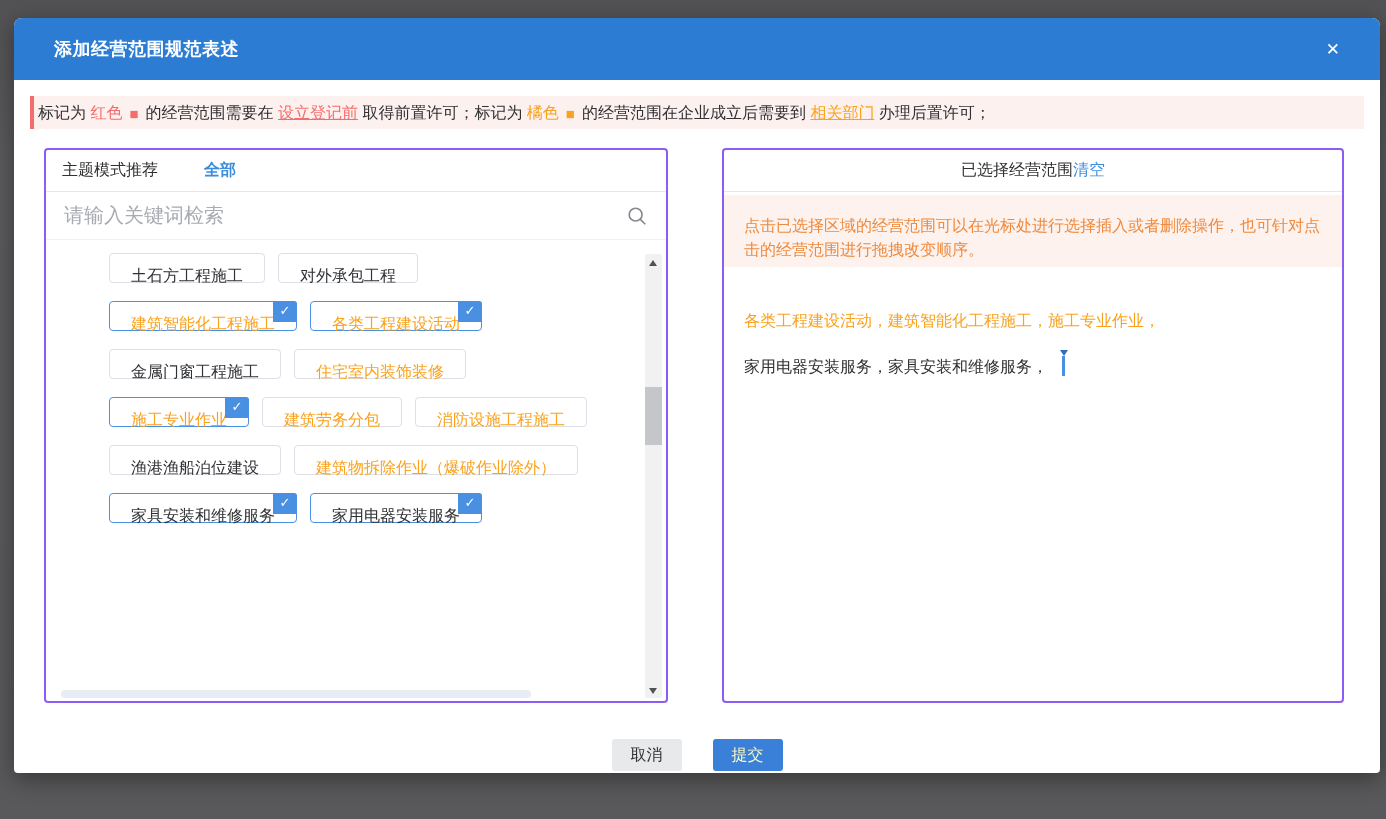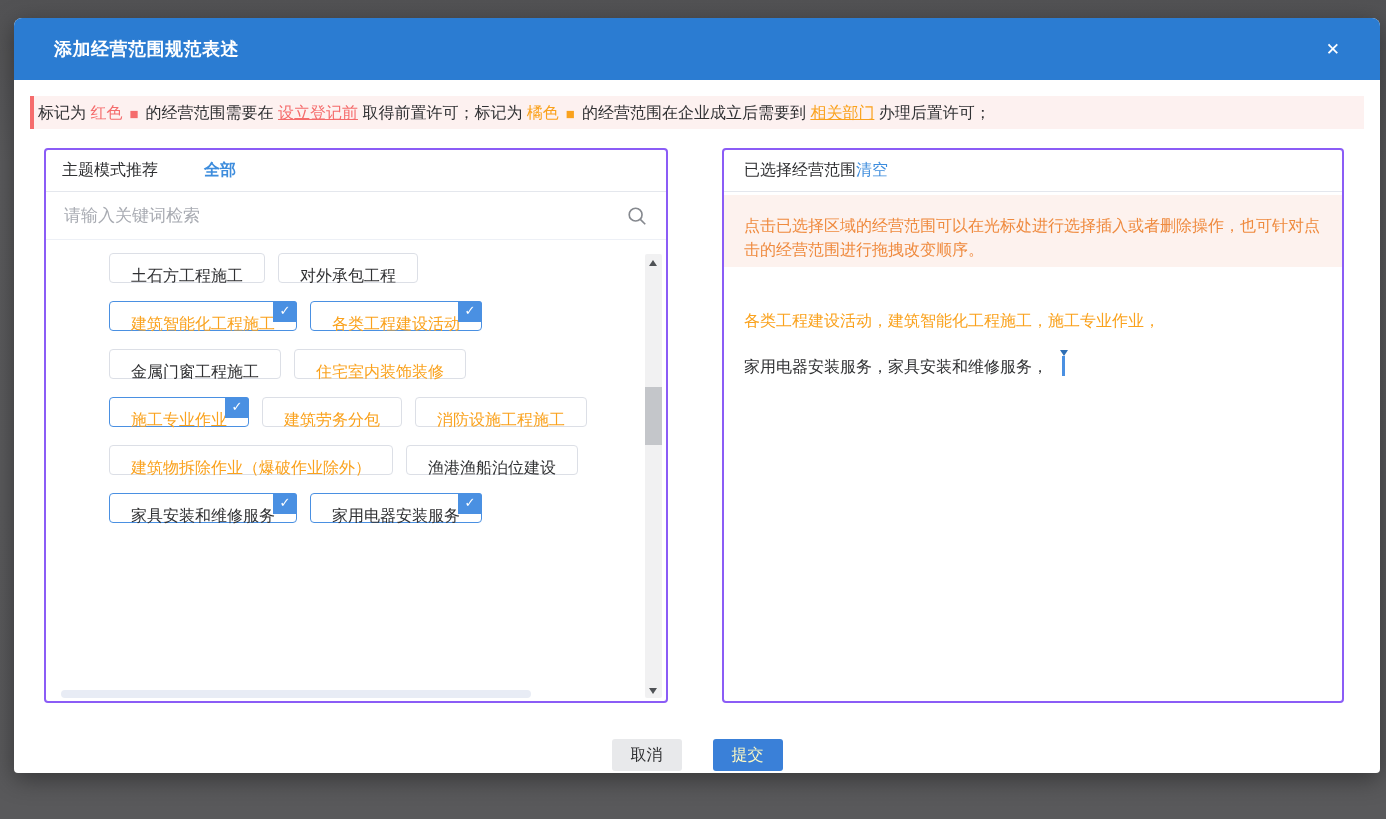--- a/index.html
+++ b/index.html
@@ -41,21 +41,21 @@
     height:42px; display:flex; align-items:center; gap:46px;
     padding:0 16px; border-bottom:1px solid #e4e7ed; font-size:16px;
   }
   .tab { cursor:pointer; color:#303133; }
   .tab.active { color:#3e8ddd; font-weight:bold; }
   .search-row {
     height:48px; display:flex; align-items:center; justify-content:space-between;
     padding:0 18px; border-bottom:1px solid #edf0f6;
   }
   .search-input {
-    border:none; outline:none; font-size:17px; flex:1;
+    border:none; outline:none; font-size:20px; flex:1;
     font-family:"Liberation Sans","DejaVu Sans",sans-serif; color:#303133;
   }
   .search-input::placeholder { color:#a8abb2; }
   .search-icon { width:22px; height:22px; flex:0 0 auto; cursor:pointer; }
   .tag-area { height:464px; overflow:hidden; padding-left:63px; position:relative; }
   .tag-row { display:flex; gap:13px; margin-bottom:18px; }
   .tag-row.partial { margin-top:-35px; }
   .tag {
     height:30px; line-height:43px; padding:0 21px; border:1px solid #dcdfe6;
     border-radius:4px; font-size:16px; color:#303133; background:#fff;
@@ -82,21 +82,21 @@
   }
   .vs-arrow.up::after { top:6px; border-bottom:6px solid #4f5256; }
   .vs-arrow.down::after { top:7px; border-top:6px solid #4f5256; }
   .vs-thumb { position:absolute; left:0; width:17px; top:133px; height:58px; background:#c4c6ca; cursor:pointer; }
   .hscroll-thumb {
     position:absolute; left:15px; bottom:3px; width:470px; height:8px;
     background:#e8ecf5; border-radius:4px; cursor:pointer;
   }
   
   .rp-header {
-    height:42px; display:flex; align-items:center; justify-content:flex-start;
+    height:42px; display:flex; align-items:center; justify-content:center;
     padding:0 20px; border-bottom:1px solid #e4e7ed; font-size:16px;
   }
   .clear-link { color:#3e8ddd; cursor:pointer; }
   .rp-hint {
     margin-top:3px; background:#fdf2ee; color:#ef8a3e;
     font-size:16px; line-height:24px; padding:19px 18px 5px 20px;
   }
   .rp-selected { padding:0 20px; font-size:16px; line-height:24px; cursor:text; }
   .sel-line1 { color:#faa21d; margin-top:42px; }
   .sel-line2 { color:#303133; margin-top:22px; }
@@ -164,22 +164,22 @@
           <div class="tag-row">
             <div class="tag"><span>金属门窗工程施工</span></div>
             <div class="tag orange"><span>住宅室内装饰装修</span></div>
           </div>
           <div class="tag-row">
             <div class="tag orange checked"><span>施工专业作业</span><span class="badge">✓</span></div>
             <div class="tag orange"><span>建筑劳务分包</span></div>
             <div class="tag orange"><span>消防设施工程施工</span></div>
           </div>
           <div class="tag-row">
+            <div class="tag"><span>渔港渔船泊位建设</span></div>
             <div class="tag orange"><span>建筑物拆除作业（爆破作业除外）</span></div>
-            <div class="tag"><span>渔港渔船泊位建设</span></div>
           </div>
           <div class="tag-row">
             <div class="tag checked"><span>家具安装和维修服务</span><span class="badge">✓</span></div>
             <div class="tag checked"><span>家用电器安装服务</span><span class="badge">✓</span></div>
           </div>
         </div>
       <div class="vscroll">
         <div class="vs-arrow up"></div>
         <div class="vs-thumb"></div>
         <div class="vs-arrow down"></div>

